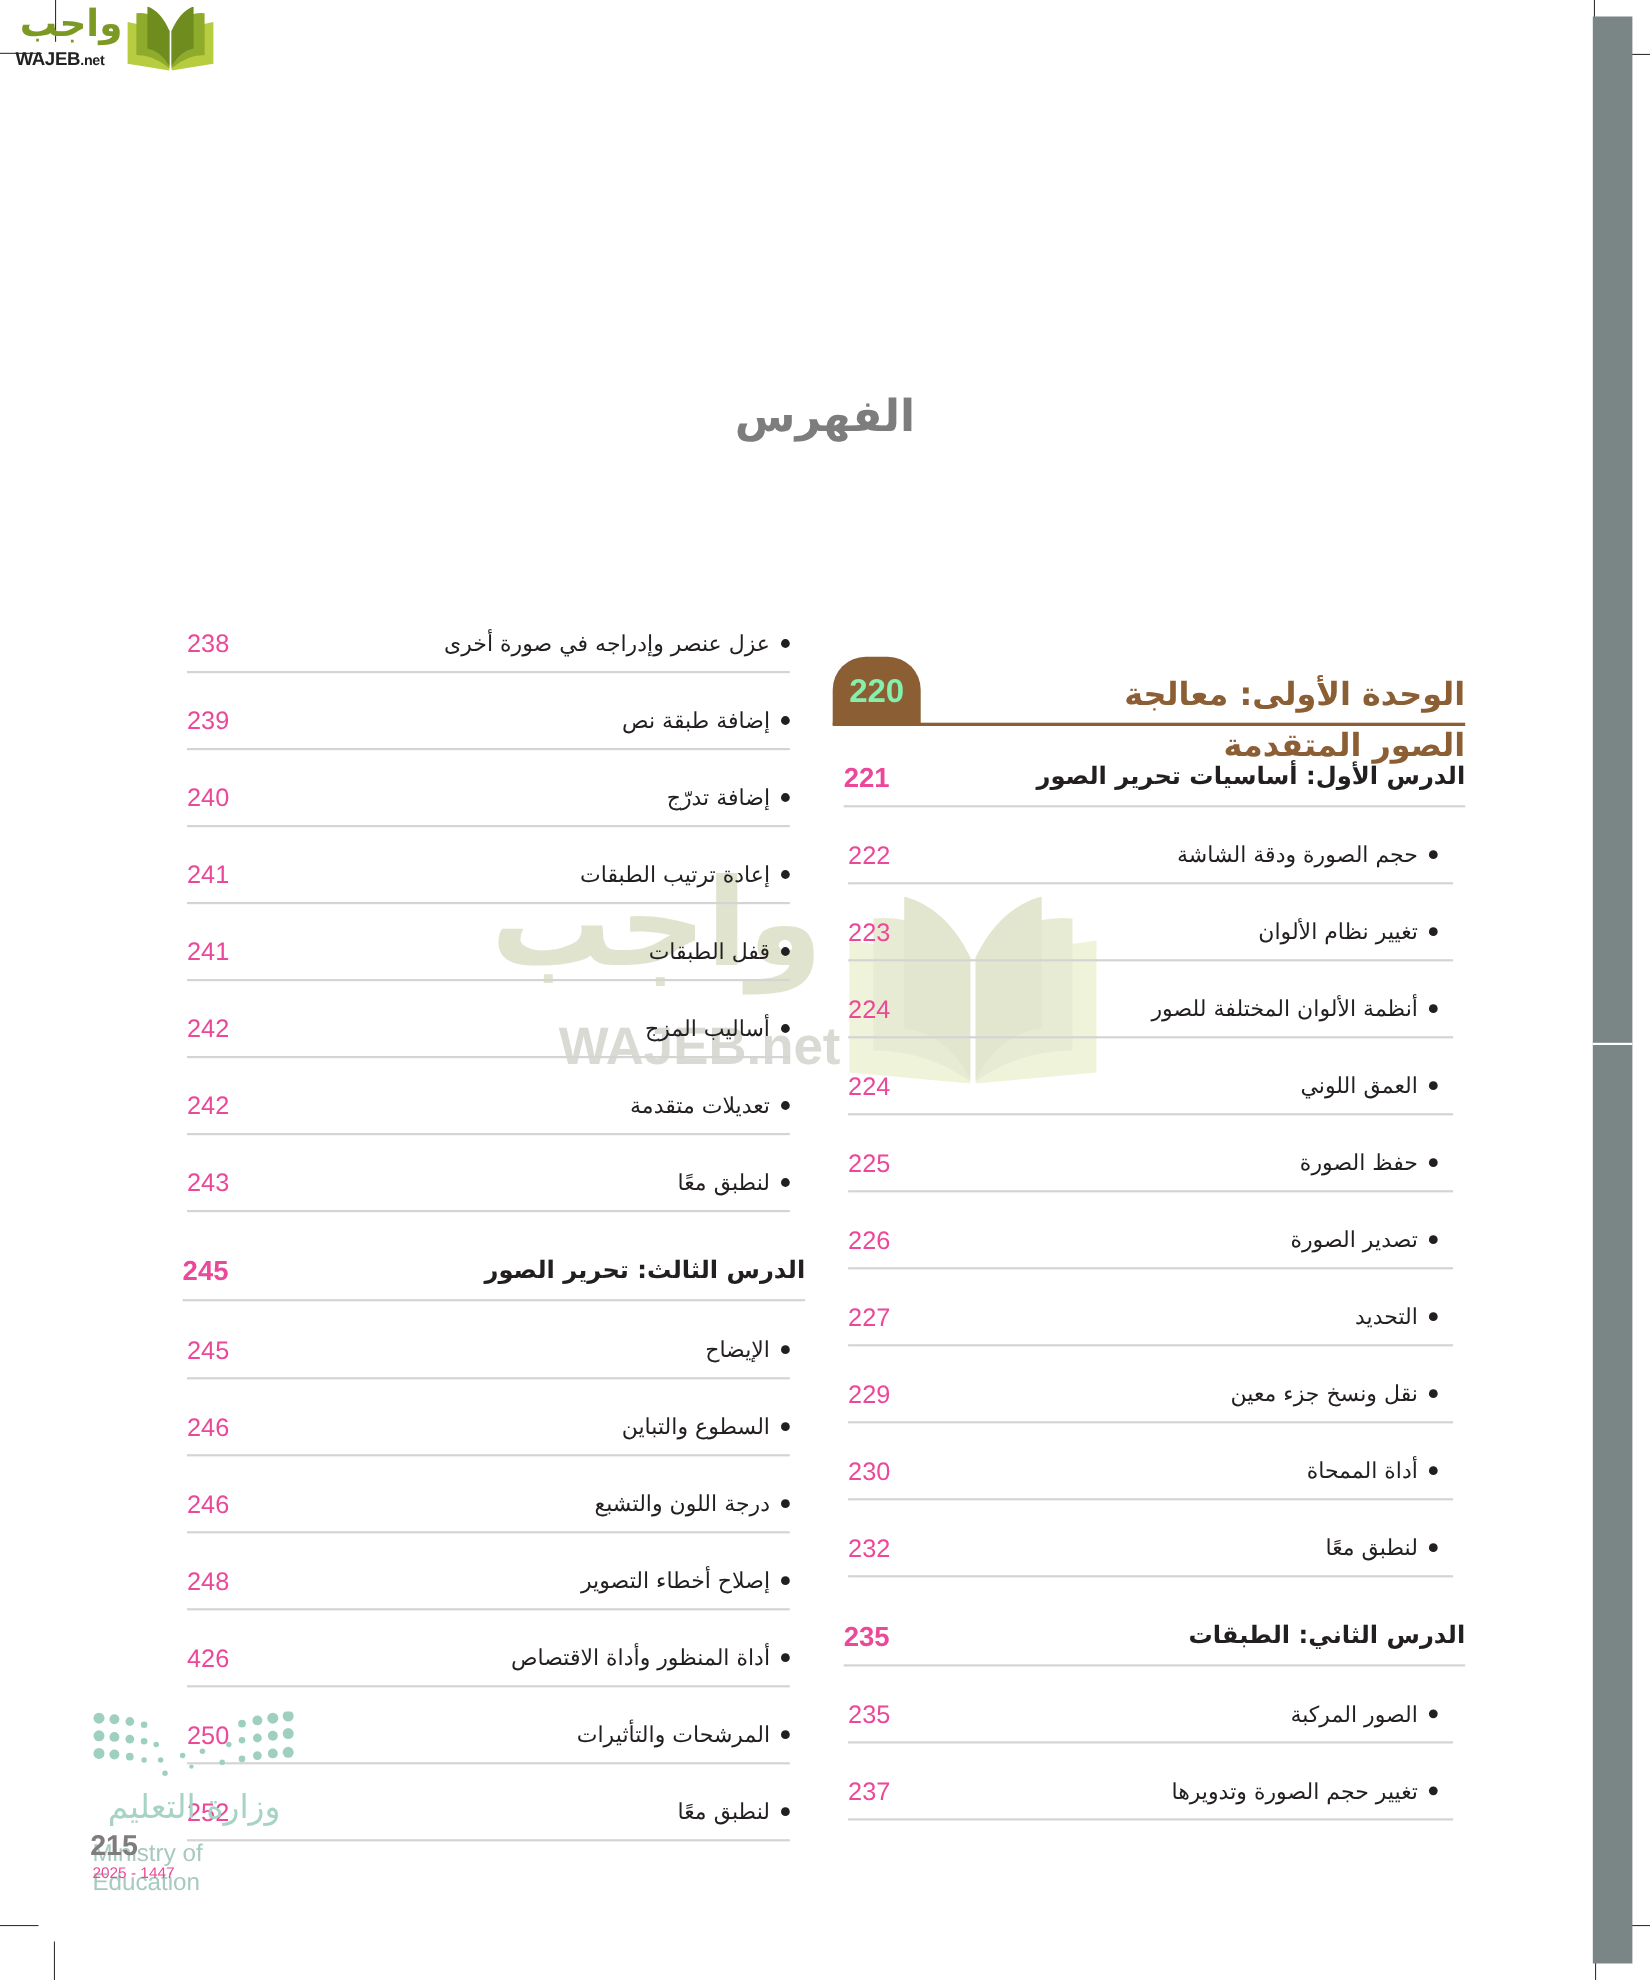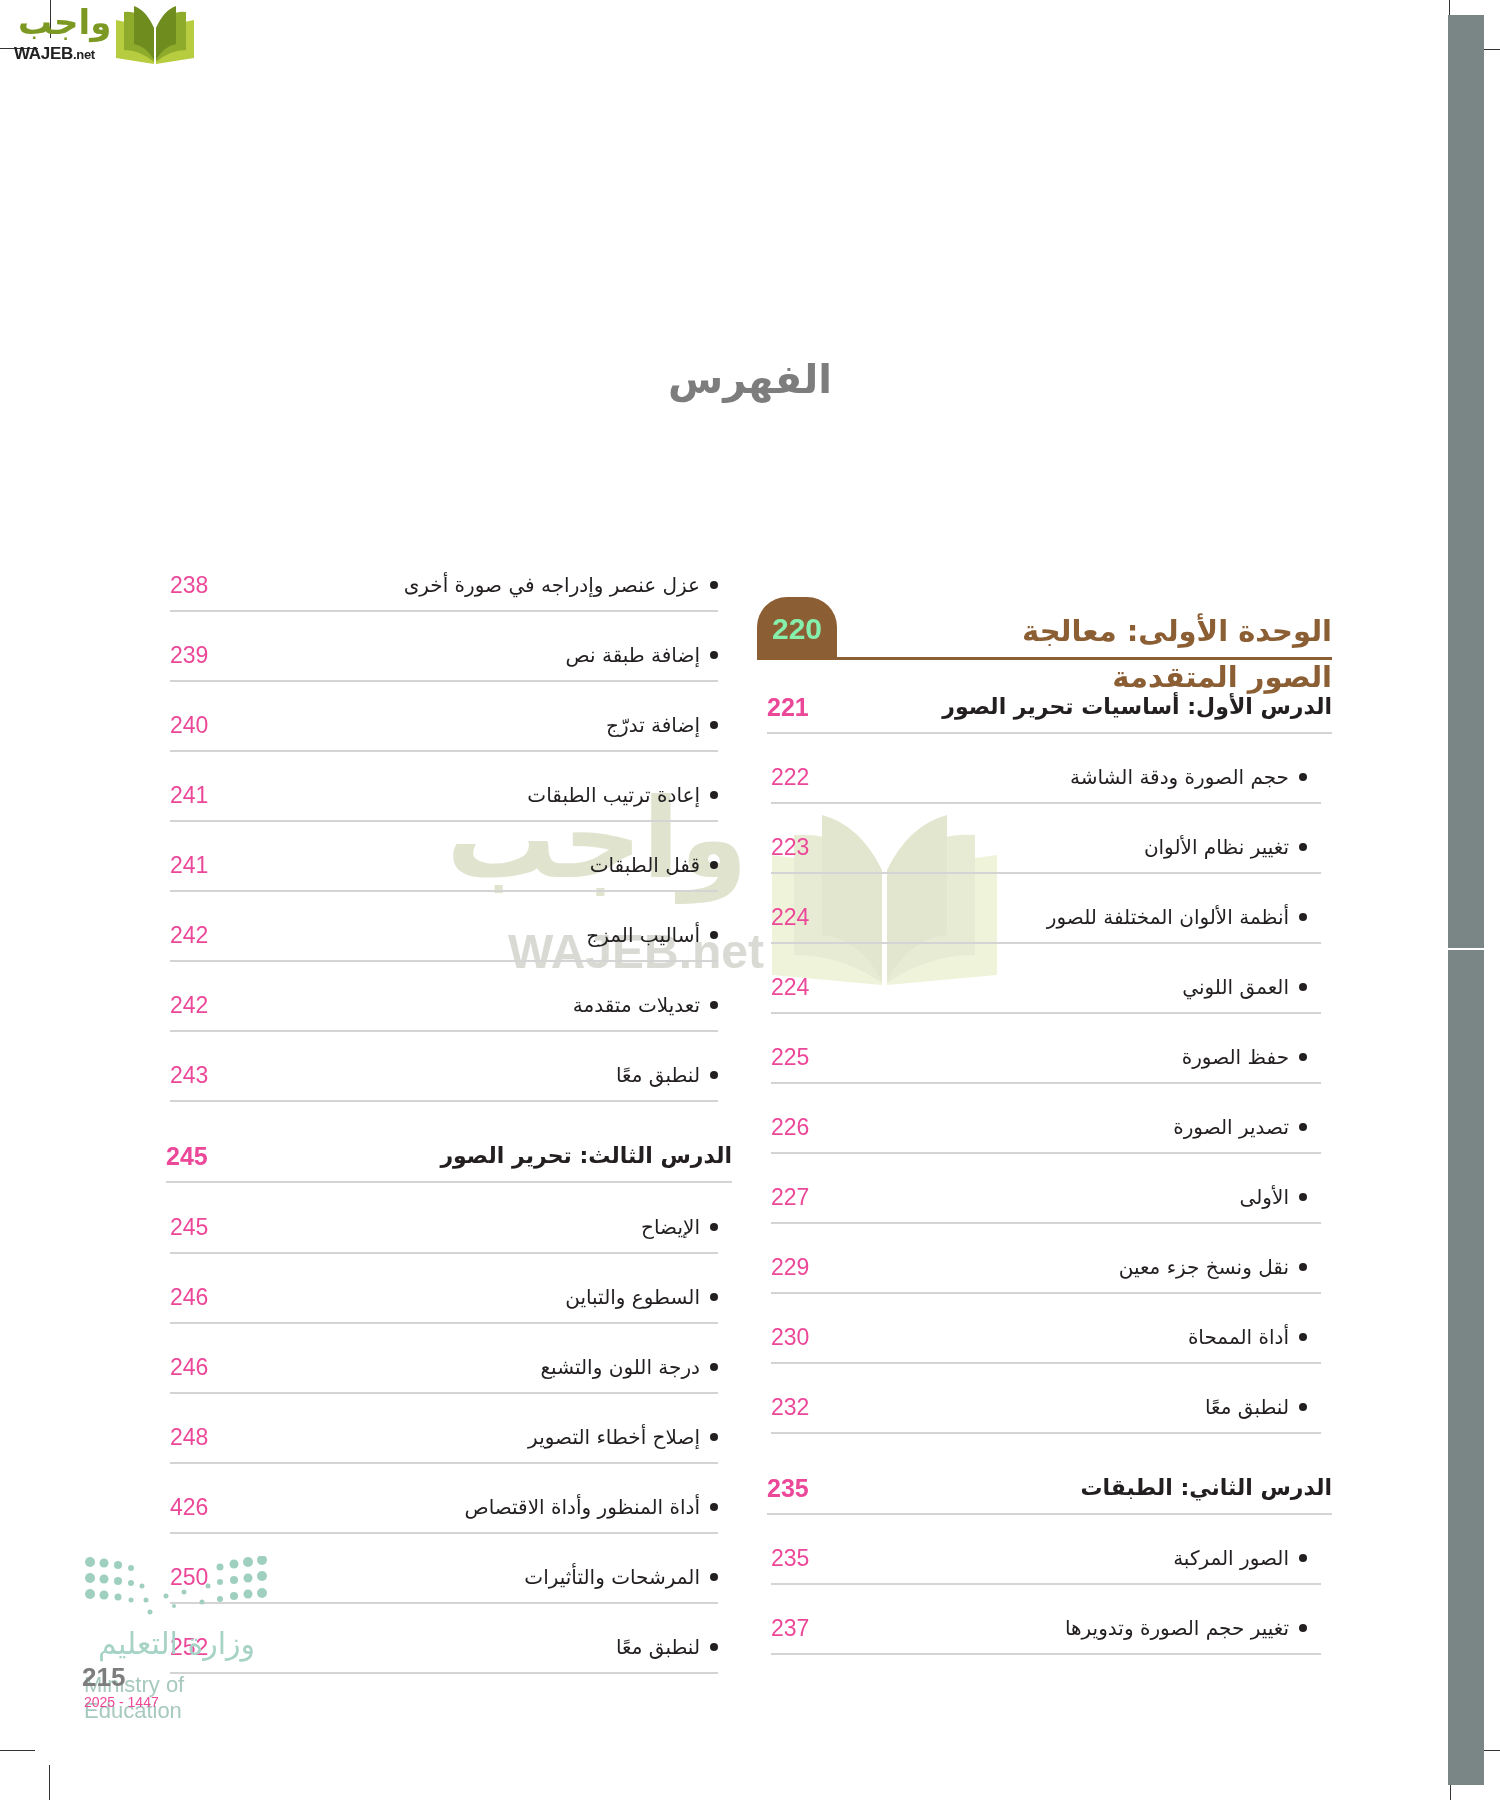--- a/index.html
+++ b/index.html
@@ -139,21 +139,21 @@
     </div>
   <div class="row item-r" style="top:1038px;">
       <span class="label"><span class="bullet"></span><span>حفظ الصورة</span></span>
       <span class="num">225</span>
     </div>
   <div class="row item-r" style="top:1108px;">
       <span class="label"><span class="bullet"></span><span>تصدير الصورة</span></span>
       <span class="num">226</span>
     </div>
   <div class="row item-r" style="top:1178px;">
-      <span class="label"><span class="bullet"></span><span>الأولى</span></span>
+      <span class="label"><span class="bullet"></span><span>التحديد</span></span>
       <span class="num">227</span>
     </div>
   <div class="row item-r" style="top:1248px;">
       <span class="label"><span class="bullet"></span><span>نقل ونسخ جزء معين</span></span>
       <span class="num">229</span>
     </div>
   <div class="row item-r" style="top:1318px;">
       <span class="label"><span class="bullet"></span><span>أداة الممحاة</span></span>
       <span class="num">230</span>
     </div>

